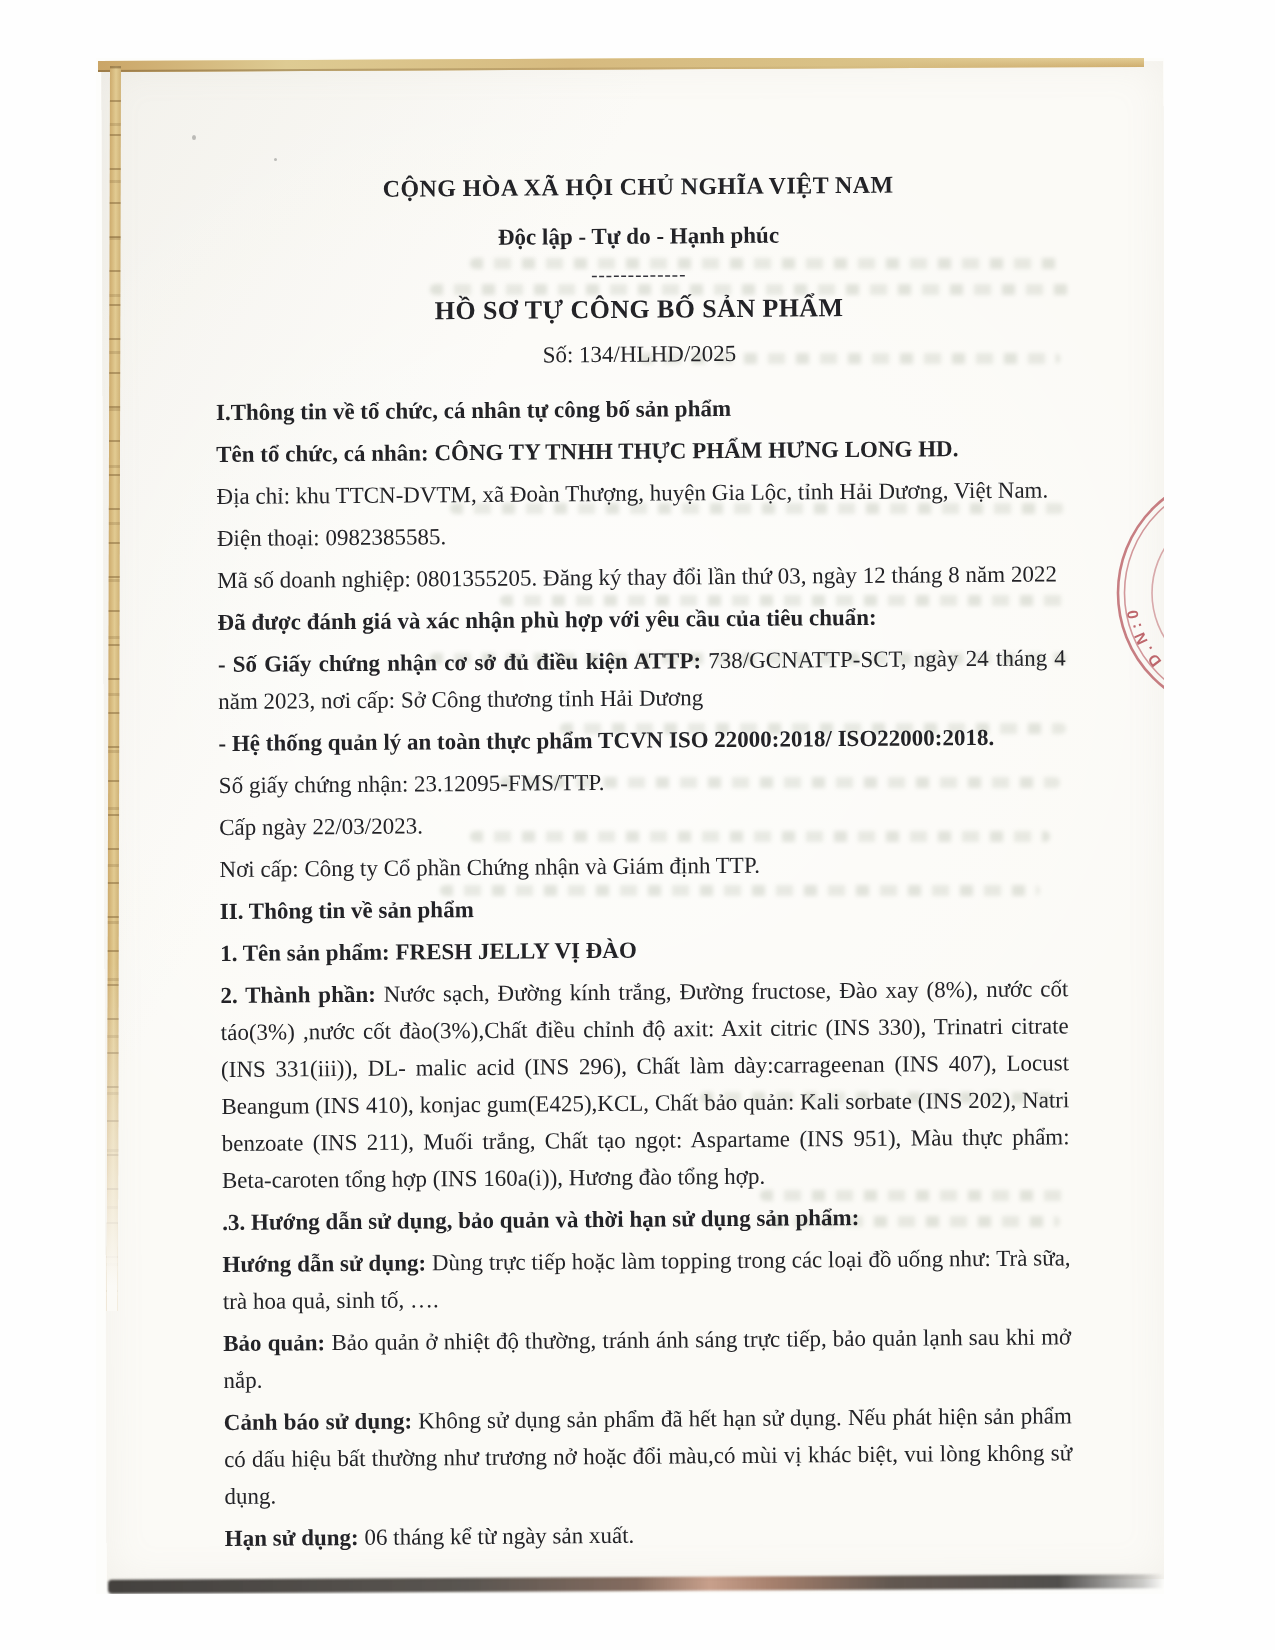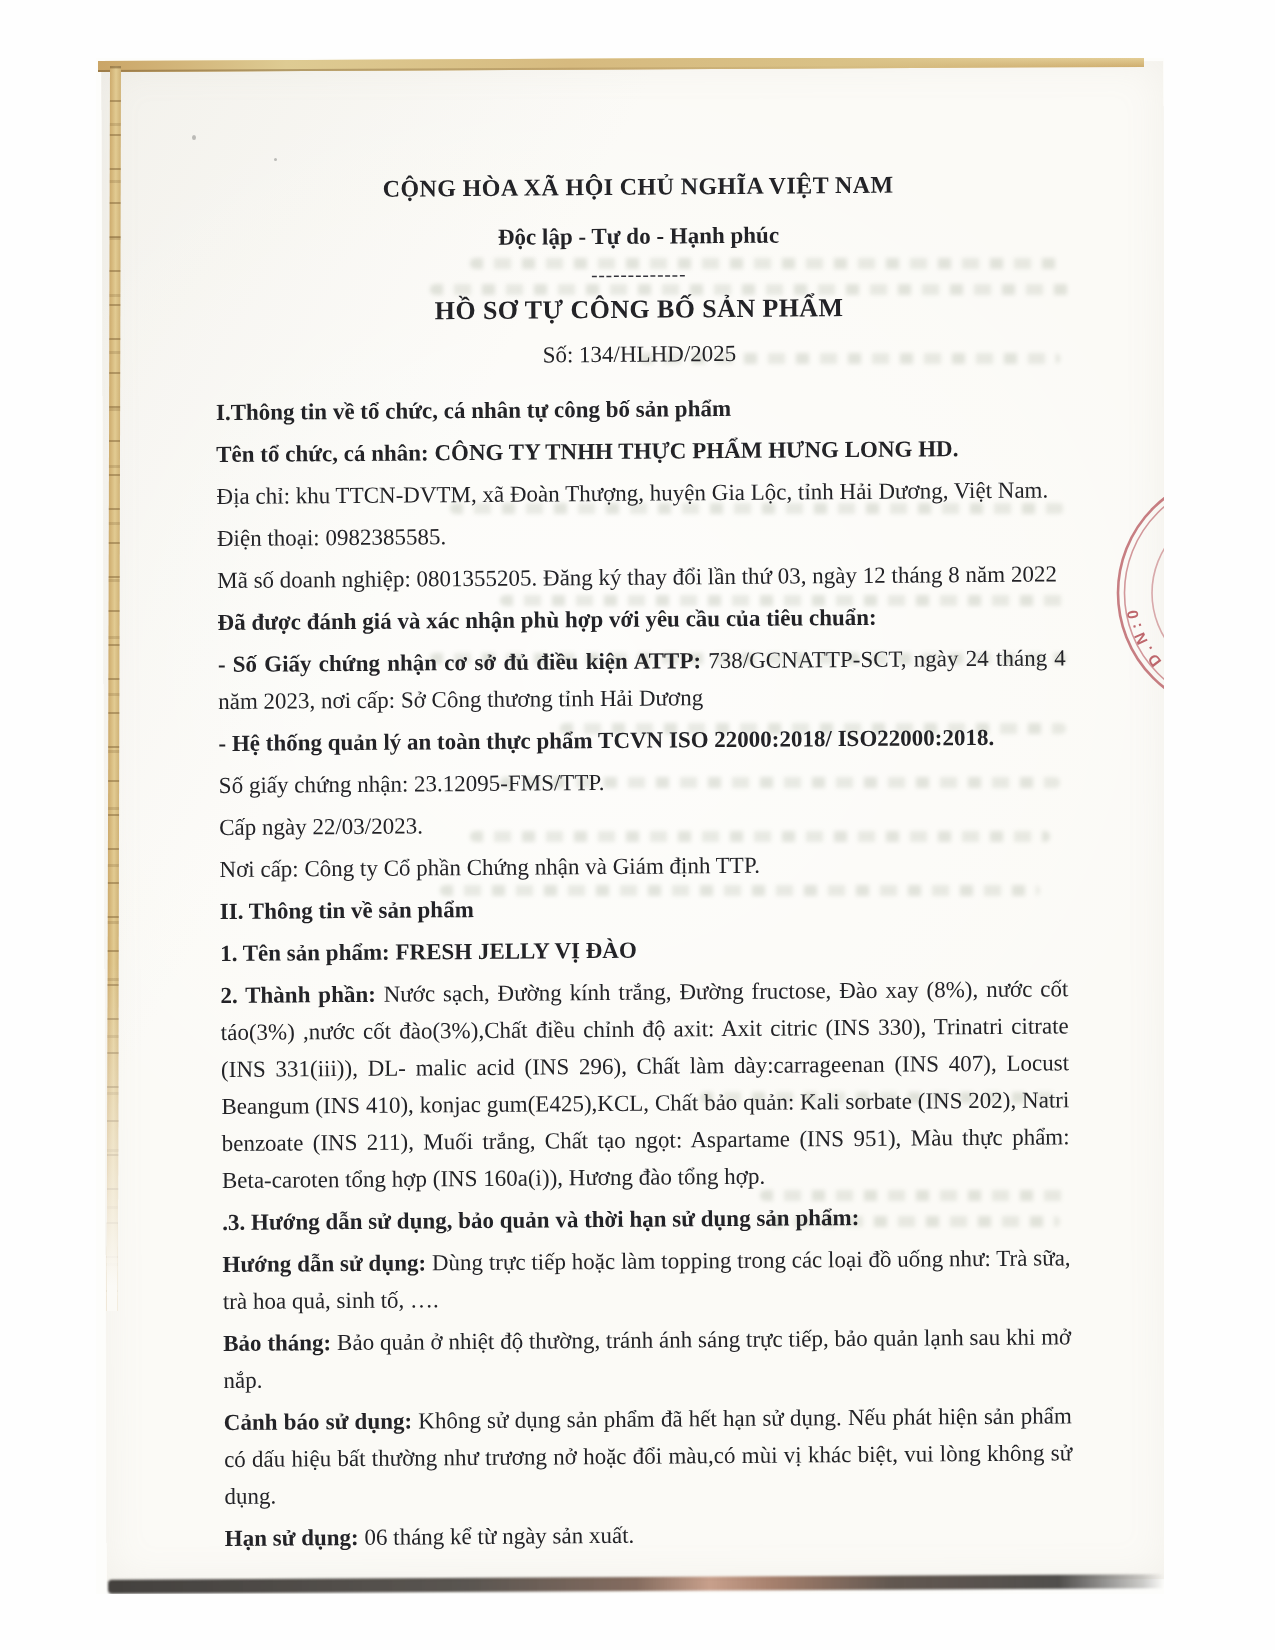--- a/index.html
+++ b/index.html
@@ -145,21 +145,21 @@
           <p class="para"><span class="b">- Số Giấy chứng nhận cơ sở đủ điều kiện ATTP: </span><span>738/GCNATTP-SCT, ngày 24 tháng 4 năm 2023, nơi cấp: Sở Công thương tỉnh Hải Dương</span></p>
           <p class="para"><span class="b">- Hệ thống quản lý an toàn thực phẩm TCVN ISO 22000:2018/ ISO22000:2018.</span></p>
           <p class="para"><span>Số giấy chứng nhận: 23.12095-FMS/TTP.</span></p>
           <p class="para"><span>Cấp ngày 22/03/2023.</span></p>
           <p class="para"><span>Nơi cấp: Công ty Cổ phần Chứng nhận và Giám định TTP.</span></p>
           <p class="para"><span class="b">II. Thông tin về sản phẩm</span></p>
           <p class="para"><span class="b">1. Tên sản phẩm: FRESH JELLY VỊ ĐÀO</span></p>
           <p class="para"><span class="b">2. Thành phần: </span><span>Nước sạch, Đường kính trắng, Đường fructose, Đào xay (8%), nước cốt táo(3%) ,nước cốt đào(3%),Chất điều chỉnh độ axit: Axit citric (INS 330), Trinatri citrate (INS 331(iii)), DL- malic acid (INS 296), Chất làm dày:carrageenan (INS 407), Locust Beangum (INS 410), konjac gum(E425),KCL, Chất bảo quản: Kali sorbate (INS 202), Natri benzoate (INS 211), Muối trắng, Chất tạo ngọt: Aspartame (INS 951), Màu thực phẩm: Beta-caroten tổng hợp (INS 160a(i)), Hương đào tổng hợp.</span></p>
           <p class="para"><span class="b">.3. Hướng dẫn sử dụng, bảo quản và thời hạn sử dụng sản phẩm:</span></p>
           <p class="para"><span class="b">Hướng dẫn sử dụng: </span><span>Dùng trực tiếp hoặc làm topping trong các loại đồ uống như: Trà sữa, trà hoa quả, sinh tố, ….</span></p>
-          <p class="para"><span class="b">Bảo tháng: </span><span>Bảo quản ở nhiệt độ thường, tránh ánh sáng trực tiếp, bảo quản lạnh sau khi mở nắp.</span></p>
+          <p class="para"><span class="b">Bảo quản: </span><span>Bảo quản ở nhiệt độ thường, tránh ánh sáng trực tiếp, bảo quản lạnh sau khi mở nắp.</span></p>
           <p class="para"><span class="b">Cảnh báo sử dụng: </span><span>Không sử dụng sản phẩm đã hết hạn sử dụng. Nếu phát hiện sản phẩm có dấu hiệu bất thường như trương nở hoặc đổi màu,có mùi vị khác biệt, vui lòng không sử dụng.</span></p>
           <p class="para"><span class="b">Hạn sử dụng: </span><span>06 tháng kể từ ngày sản xuất.</span></p>
         </div>
     </div>
 
     <svg class="stamp" width="260" height="260" viewBox="0 0 260 260">
       <g fill="none" stroke="#b0454d" class="stamp-rings">
         <circle cx="130" cy="130" r="120" stroke-width="2.6" opacity="0.78"></circle>
         <circle cx="130" cy="130" r="113.5" stroke-width="1.6" opacity="0.62"></circle>
         <circle cx="130" cy="130" r="86" stroke-width="1.6" opacity="0.5"></circle>

